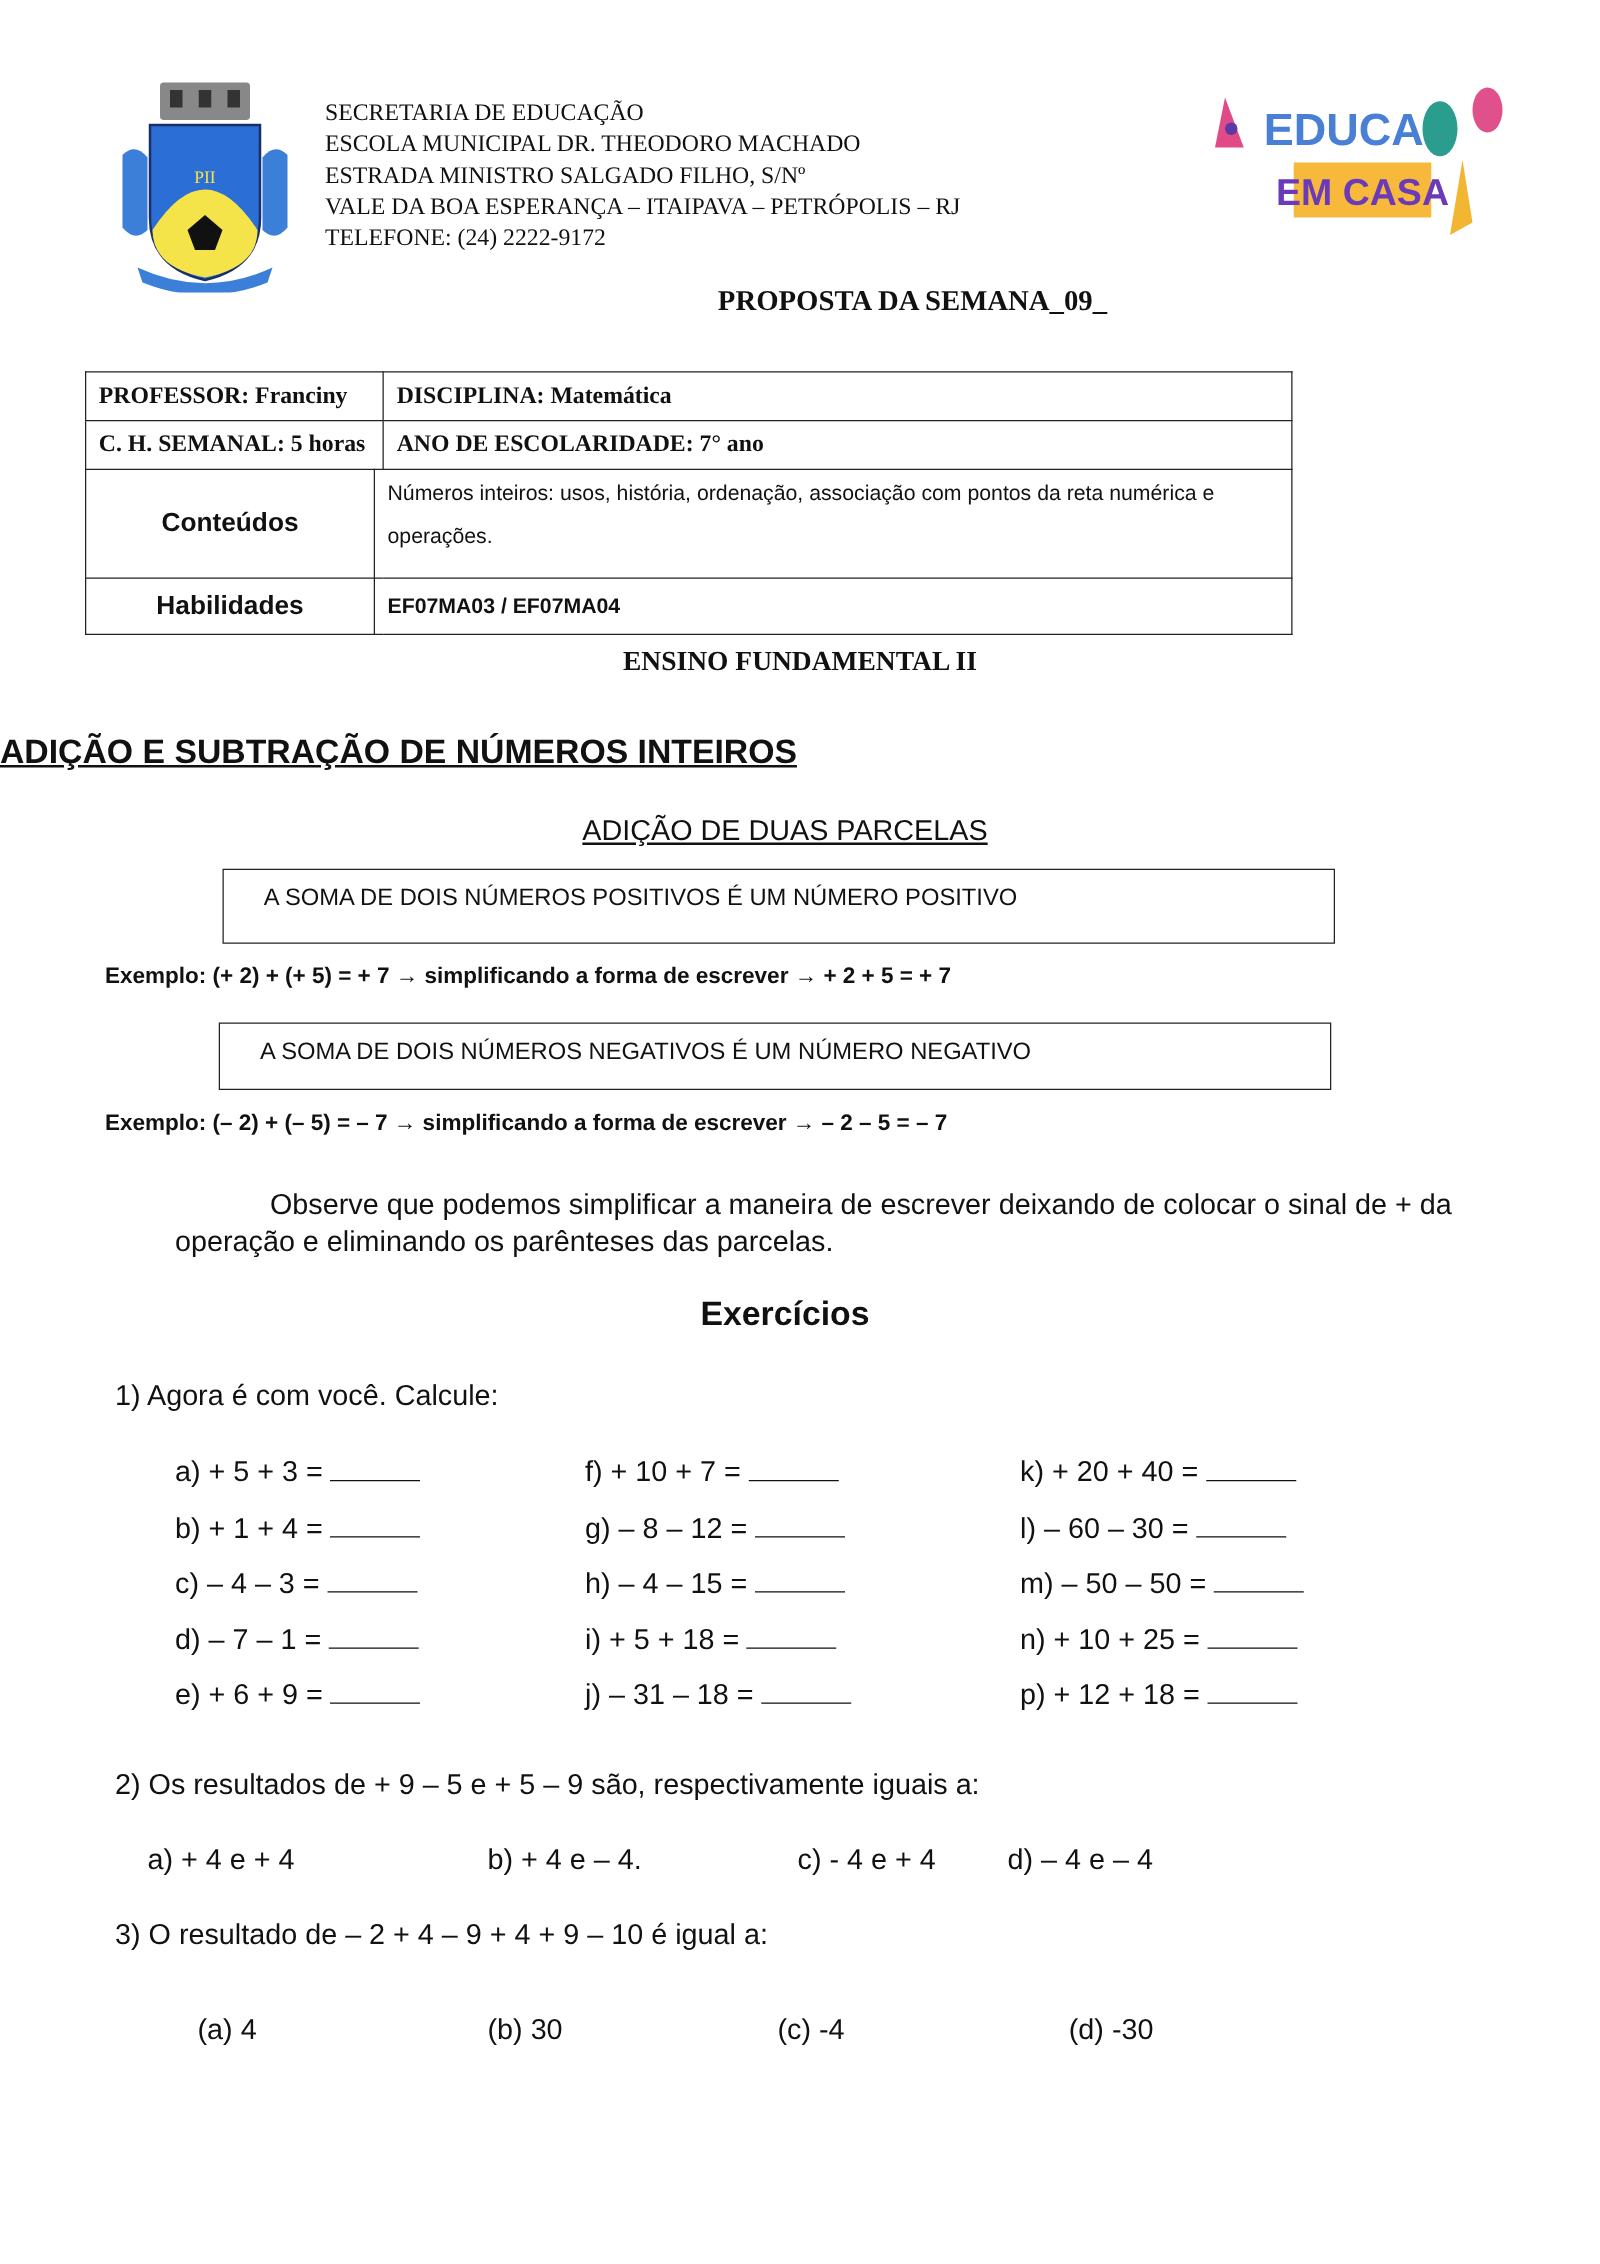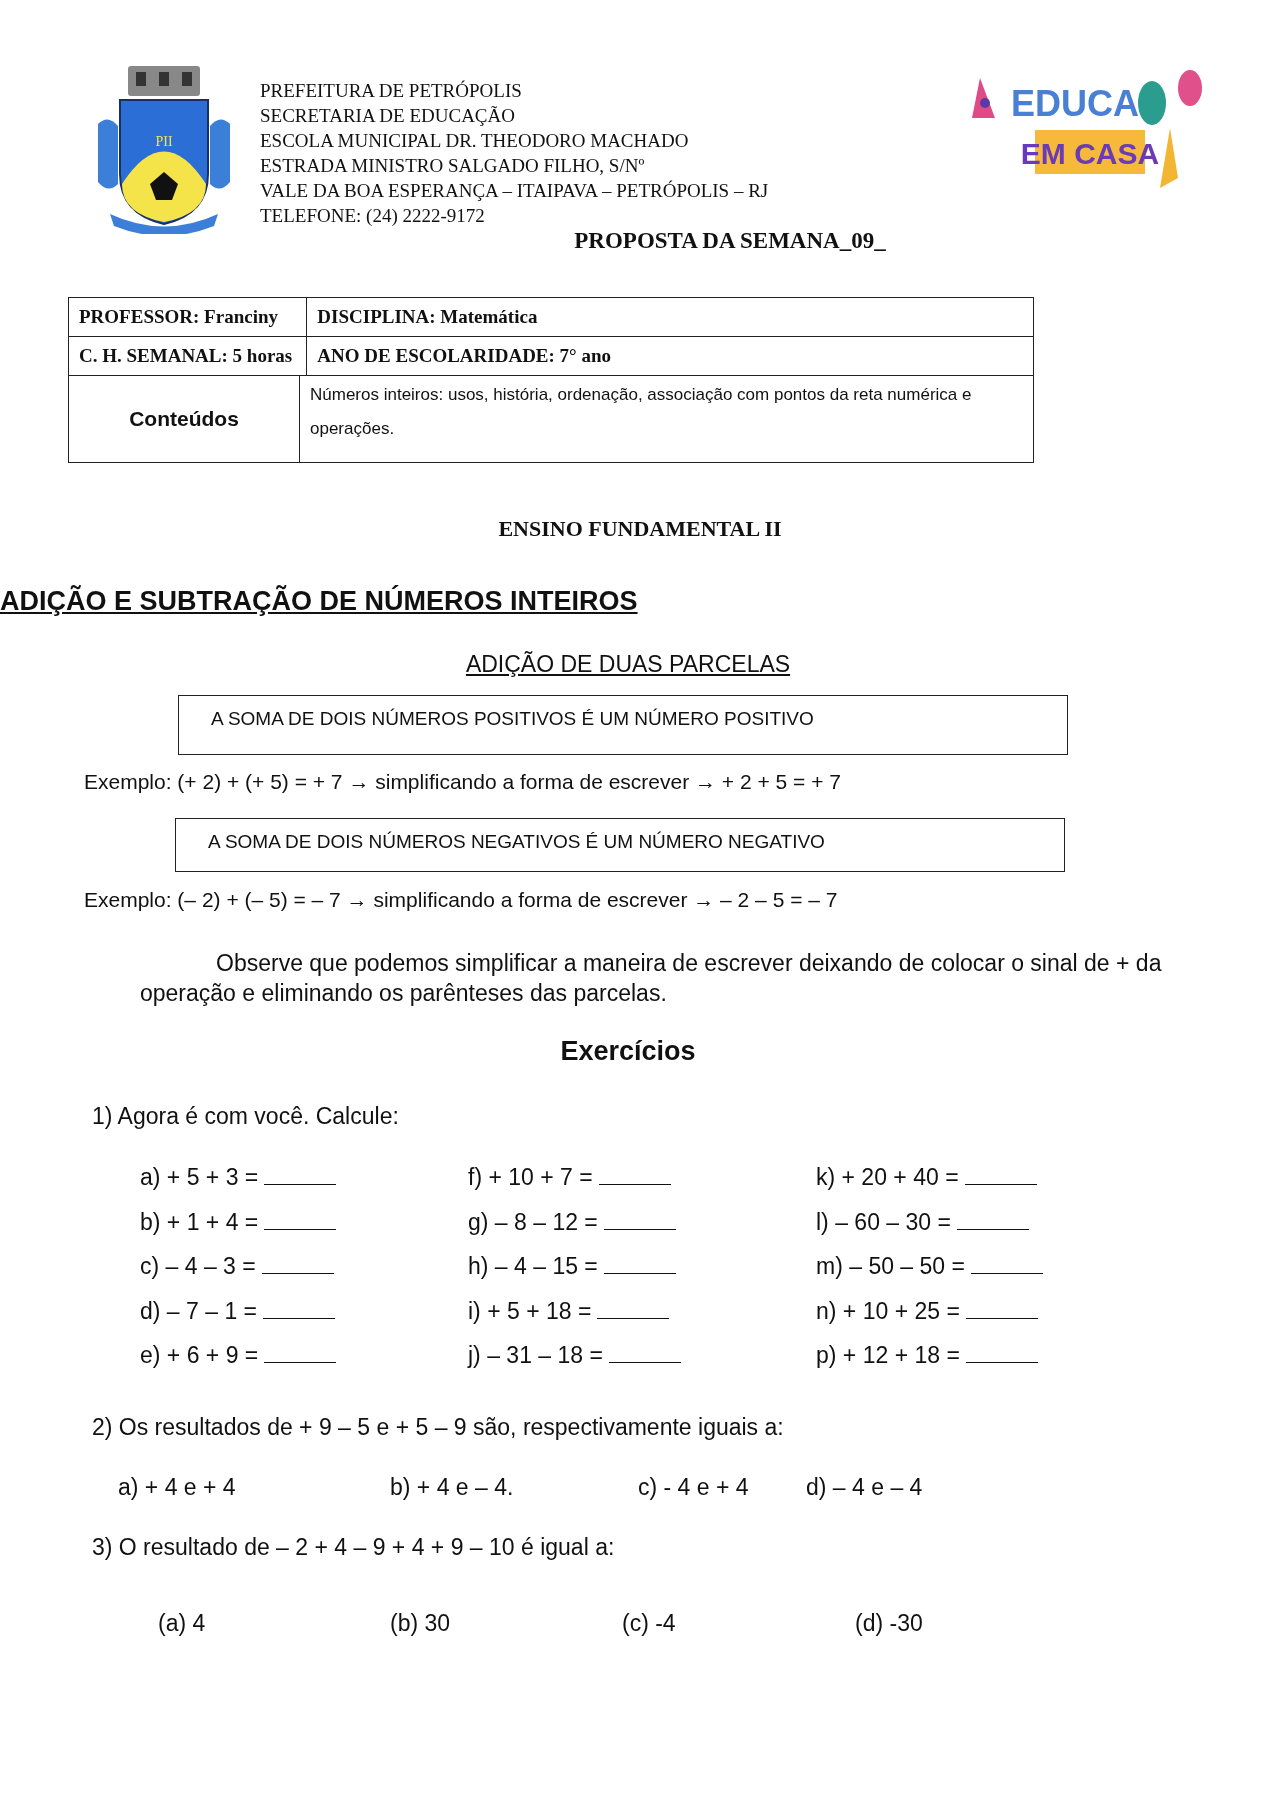--- a/index.html
+++ b/index.html
@@ -24,21 +24,21 @@
   table.info .content { font-family:"Liberation Sans", sans-serif; font-size:17px; line-height:34px; padding-top:2px; padding-bottom:6px; }
   table.info .skills { font-family:"Liberation Sans", sans-serif; font-size:17px; font-weight:bold; height:44px; }
 
   .ensino { left:0; width:1280px; top:516px; text-align:center; font-size:22px; font-weight:bold; }
   .title { left:0; width:1256px; top:586px; font-size:27px; font-weight:bold; text-decoration:underline; }
   .subtitle { left:0; width:1256px; top:651px; text-align:center; font-size:23px; text-decoration:underline; }
 
   .rulebox { border:1.5px solid #222; font-size:19px; padding:12px 0 0 32px; box-sizing:border-box; }
   .box1 { left:178px; top:695px; width:890px; height:60px; }
   .box2 { left:175px; top:818px; width:890px; height:54px; }
-  .example { font-size:21px; white-space:nowrap; }
+  .example { font-size:18px; white-space:nowrap;font-weight:bold; }
   .ex1 { left:84px; top:770px; }
   .ex2 { left:84px; top:888px; }
 
   .observe { left:140px; top:948px; width:1060px; font-size:23px; line-height:30px; text-indent:76px; }
   .exerc { left:0; width:1256px; top:1036px; text-align:center; font-size:27px; font-weight:bold; }
   .q1 { left:92px; top:1103px; font-size:23px; }
 
   .problem { font-size:23px; white-space:nowrap; }
   .blank { display:inline-block; border-bottom:1.5px solid #111; width:72px; height:20px; margin-left:6px; vertical-align:baseline; }
 
@@ -59,21 +59,20 @@
     <path d="M142 60 Q132 50 122 62 L122 120 Q132 130 142 118 Z" fill="#3c7fd8"></path>
     <path d="M32 36 H120 V110 Q120 150 76 160 Q32 150 32 110 Z" fill="#2b6fd6" stroke="#1a2f66" stroke-width="2"></path>
     <path d="M34 120 Q76 55 118 120 Q118 150 76 158 Q34 150 34 120 Z" fill="#f5e34a"></path>
     <path d="M62 120 L76 108 L90 120 L84 136 L68 136 Z" fill="#111"></path>
     <text x="76" y="82" font-size="14" text-anchor="middle" fill="#f5e34a" font-family="Liberation Serif, serif">PII</text>
     <path d="M22 150 Q76 175 130 150 L126 162 Q76 182 26 162 Z" fill="#3c7fd8"></path>
   </svg>
 </div>
 
 <div class="abs hdr-lines serif">
-  <div>PREFEITURA DE PETRÓPOLIS</div>
   <div>SECRETARIA DE EDUCAÇÃO</div>
   <div>ESCOLA MUNICIPAL DR. THEODORO MACHADO</div>
   <div>ESTRADA MINISTRO SALGADO FILHO, S/Nº</div>
   <div>VALE DA BOA ESPERANÇA – ITAIPAVA – PETRÓPOLIS – RJ</div>
   <div>TELEFONE: (24) 2222-9172</div>
 </div>
 
 <div class="abs logo">
   <svg width="250" height="140" viewBox="0 0 250 140">
     <path d="M20 20 L35 60 L12 60 Z" fill="#e04a86"></path>
@@ -95,20 +94,24 @@
     <td class="tb" colspan="2">PROFESSOR: Franciny</td>
     <td class="tb">DISCIPLINA: Matemática</td>
   </tr>
   <tr>
     <td class="tb" colspan="2">C. H. SEMANAL: 5 horas</td>
     <td class="tb">ANO DE ESCOLARIDADE: 7° ano</td>
   </tr>
   <tr>
     <td class="label" style="height:86px;">Conteúdos</td>
     <td class="content" colspan="2" style="vertical-align:top;">Números inteiros: usos, história, ordenação, associação com pontos da reta numérica e operações.</td>
+  </tr>
+  <tr>
+    <td class="label">Habilidades</td>
+    <td class="skills" colspan="2">EF07MA03 / EF07MA04</td>
   </tr>
 </tbody>
   </table>
 
 <div class="abs ensino serif">ENSINO FUNDAMENTAL II</div>
 
 <div class="abs title sans">ADIÇÃO E SUBTRAÇÃO DE NÚMEROS INTEIROS</div>
 <div class="abs subtitle sans">ADIÇÃO DE DUAS PARCELAS</div>
 
 <div class="abs rulebox box1 cal">A SOMA DE DOIS NÚMEROS POSITIVOS É UM NÚMERO POSITIVO</div>

